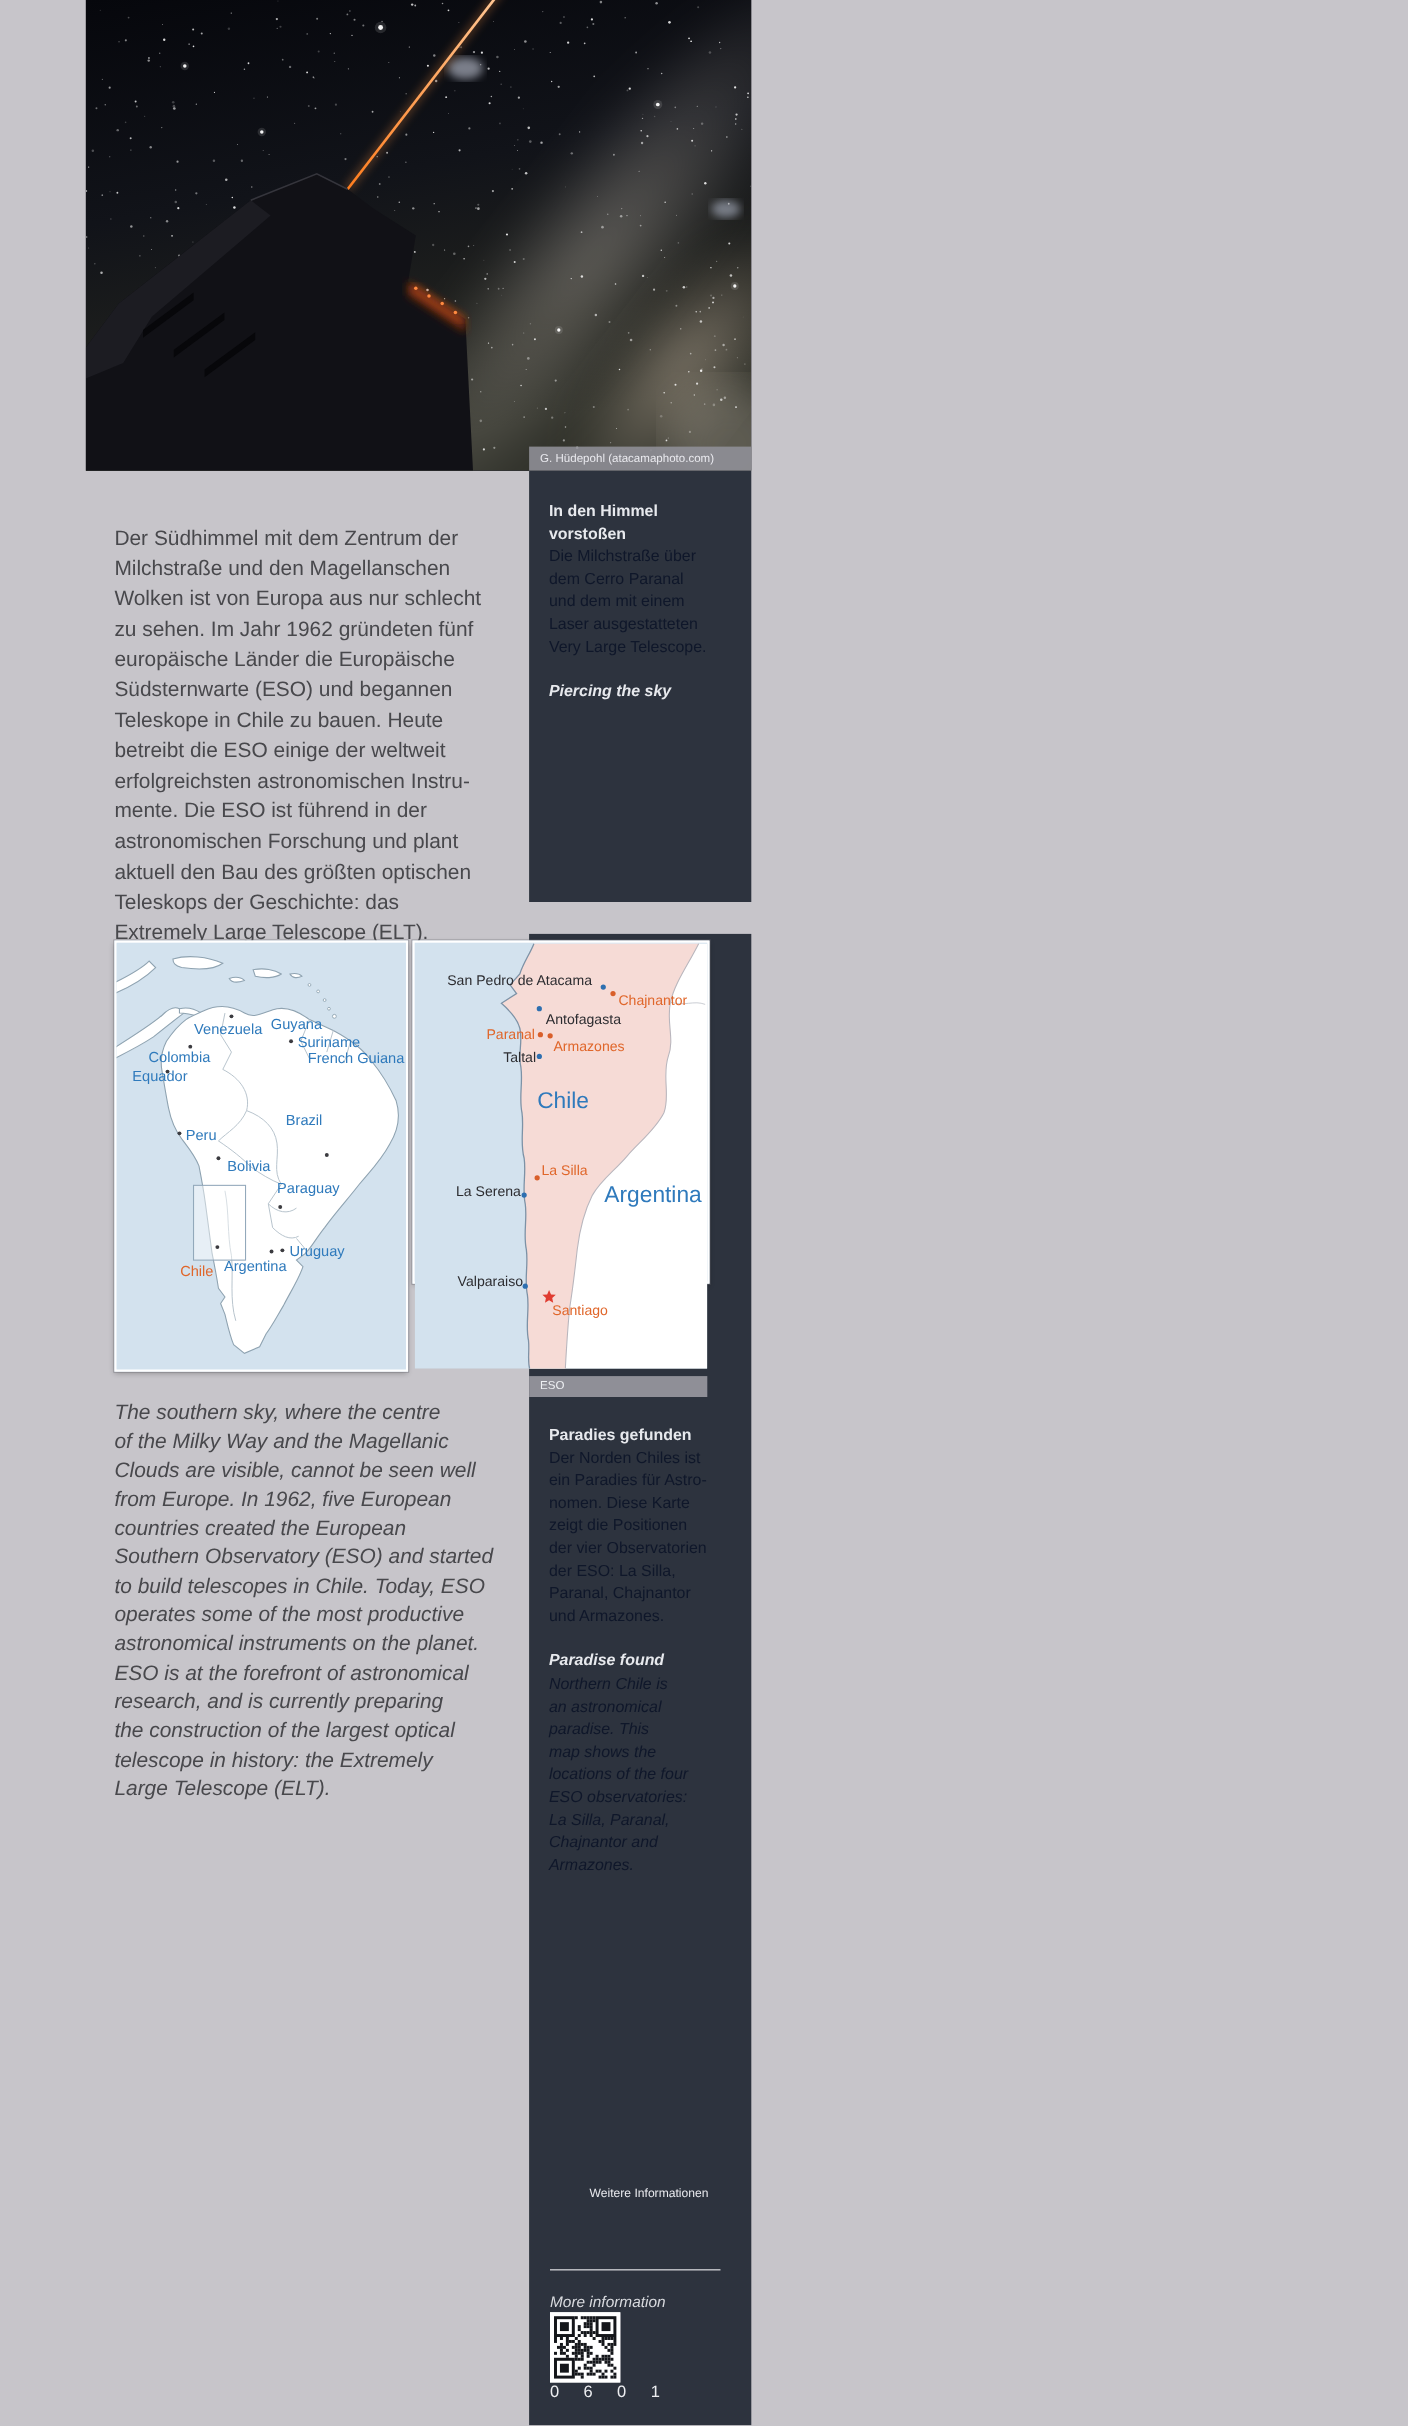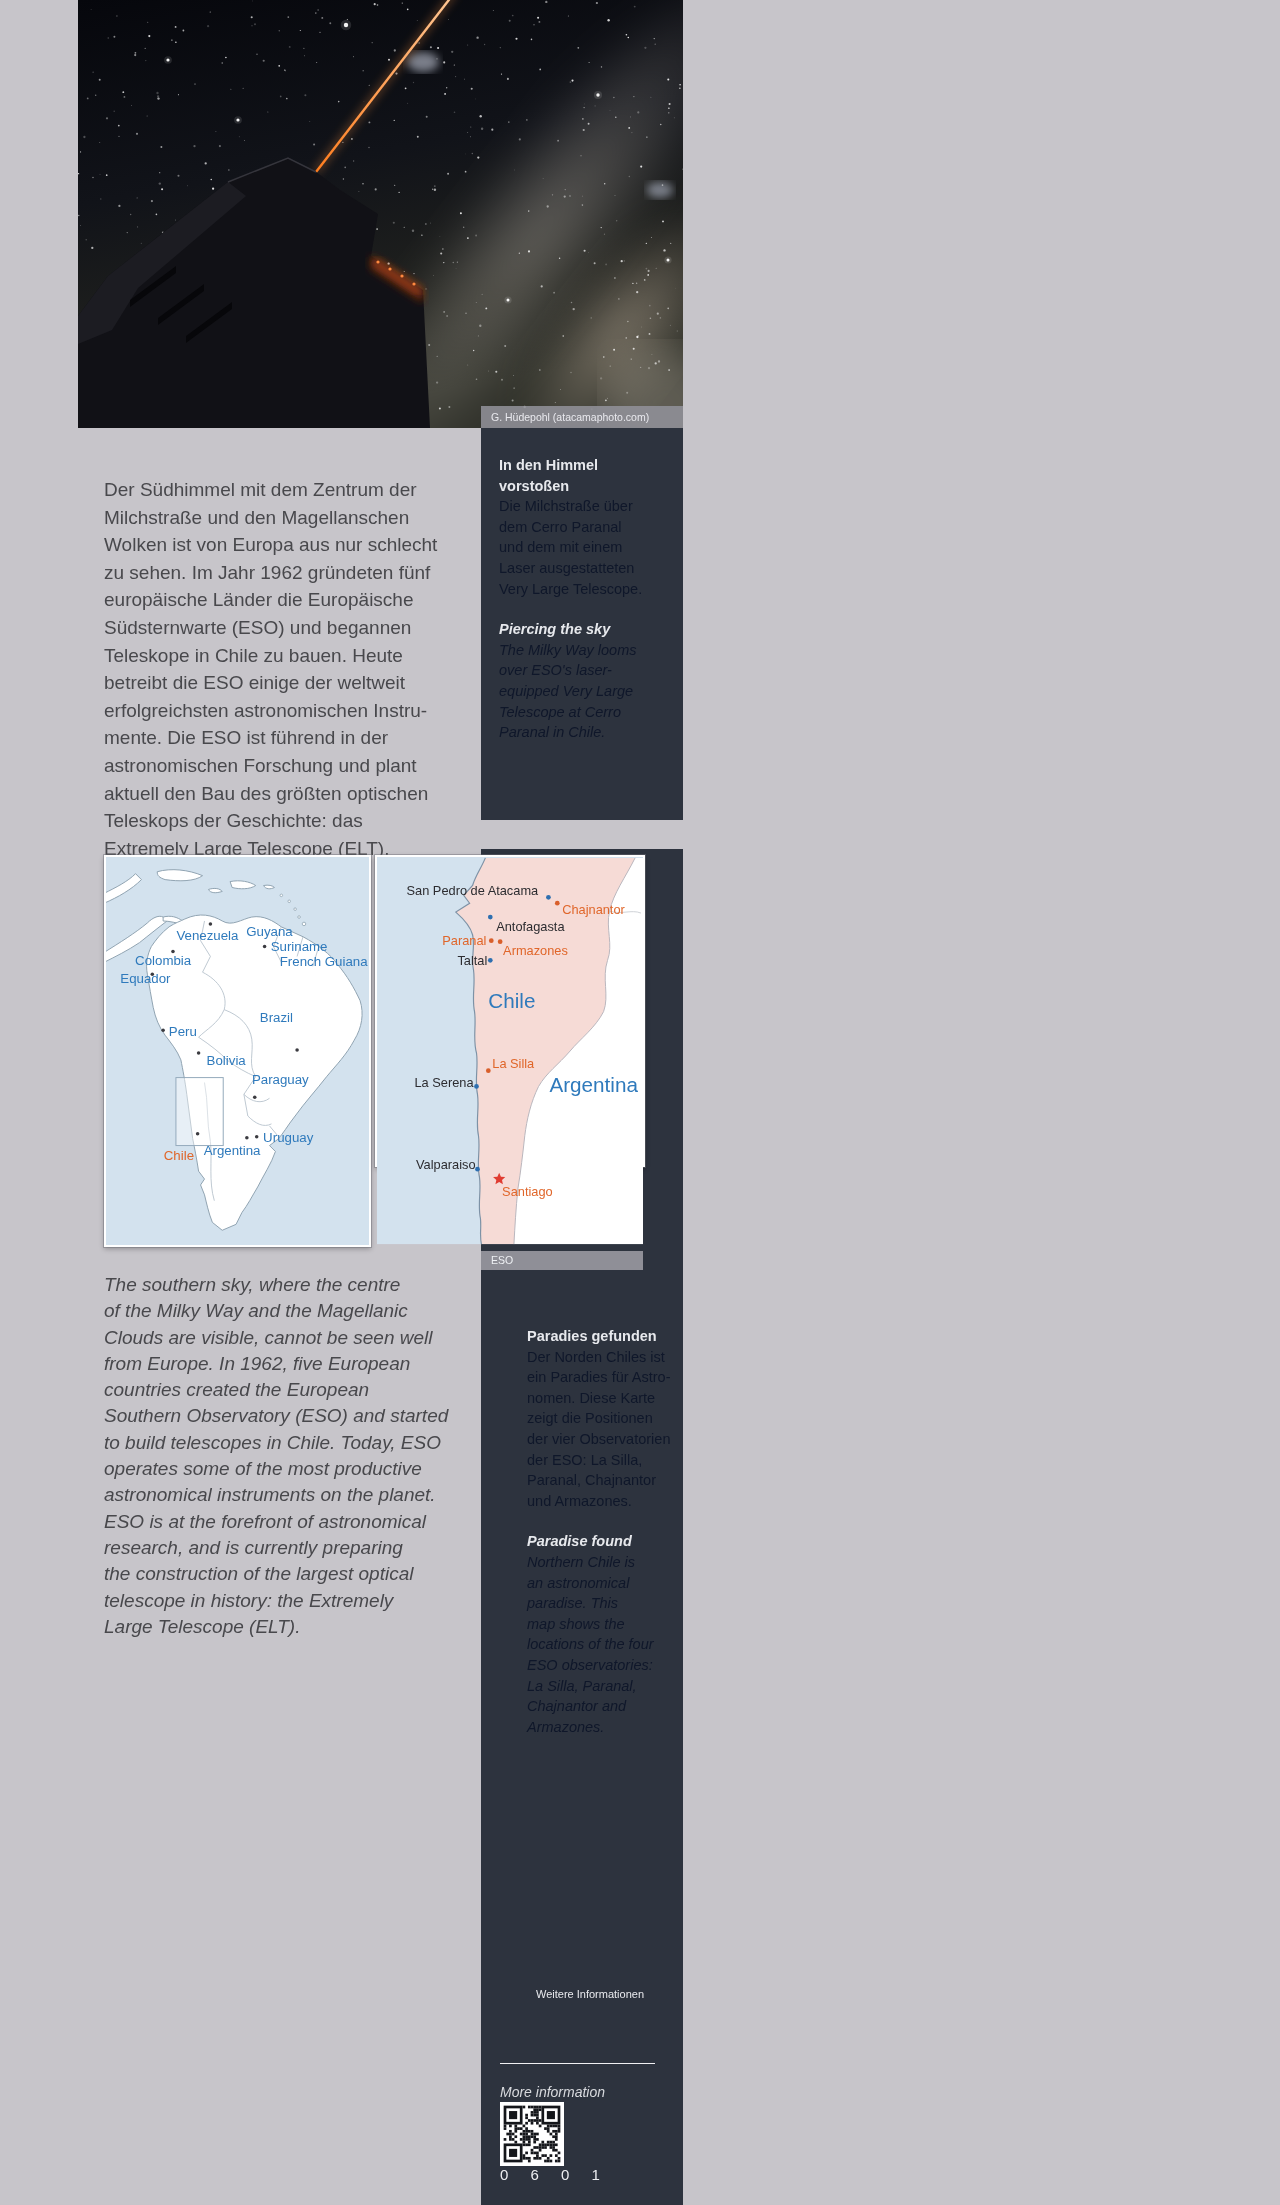--- a/index.html
+++ b/index.html
@@ -16,21 +16,21 @@
   .para{left:104px;width:352px;color:#48484c;}
   #para-de{top:476px;font-size:19px;line-height:27.6px;}
   #para-en{top:1272px;font-size:19px;line-height:26.3px;font-style:italic;}
 
   
   .panel{left:481px;width:202px;background:#2d333e;}
   #panel1{top:428px;height:392px;}
   #panel2{top:849px;height:1356px;}
   .cap{left:499px;width:172px;color:#e7e9ed;font-size:14.5px;line-height:20.6px;}
   #cap1{top:455px;}
-  #cap2{top:1326px;margin-left:28px;}
+  #cap2{top:1295px;}
   .cap .t{font-weight:bold;}
   .cap .en{font-style:italic;margin-top:20px;}
   .cap .body{color:#0f172a;}
 
   
   .map{background:#d3e2ee;border:2px solid #fff;box-sizing:border-box;
        box-shadow:0 0 0 1px rgba(110,110,120,.45),0 2px 5px rgba(0,0,0,.28);}
   #map-left{left:104px;top:855px;width:267px;height:392px;}
   #map-right{left:375px;top:855px;width:270px;height:312px;}
   #map-credit{left:481px;top:1251px;width:162px;height:19px;background:#8f8f97;color:#eef0f3;
@@ -640,27 +640,20 @@
         <div>vorstoßen</div>
       </div>
     <div class="body">
         <div>Die Milchstraße über</div>
         <div>dem Cerro Paranal</div>
         <div>und dem mit einem</div>
         <div>Laser ausgestatteten</div>
         <div>Very Large Telescope.</div>
       </div>
     <div class="t en">Piercing the sky</div>
-    <div class="body" style="font-style:italic">
-        <div>The Milky Way looms</div>
-        <div>over ESO's laser-</div>
-        <div>equipped Very Large</div>
-        <div>Telescope at Cerro</div>
-        <div>Paranal in Chile.</div>
-      </div>
   </div>
 
   <div class="abs map" id="map-left">
     <svg width="263" height="388" viewBox="0 0 267 392">
       <rect x="0" y="0" width="267" height="392" fill="#d3e2ee"></rect>
       <g fill="#ffffff" stroke="#8fa3b1" stroke-width="1">
         <path d="M 52 14 C 66 10 84 12 98 18 C 90 24 74 24 60 22 C 54 20 52 18 52 14 Z"></path>
         <path d="M 126 24 C 136 22 146 24 152 28 C 146 32 136 32 128 30 Z"></path>
         <path d="M 104 32 C 110 30 116 31 118 34 C 112 36 106 36 104 32 Z"></path>
         <path d="M 160 28 C 165 27 169 28 171 30 C 167 32 162 32 160 28 Z"></path>

